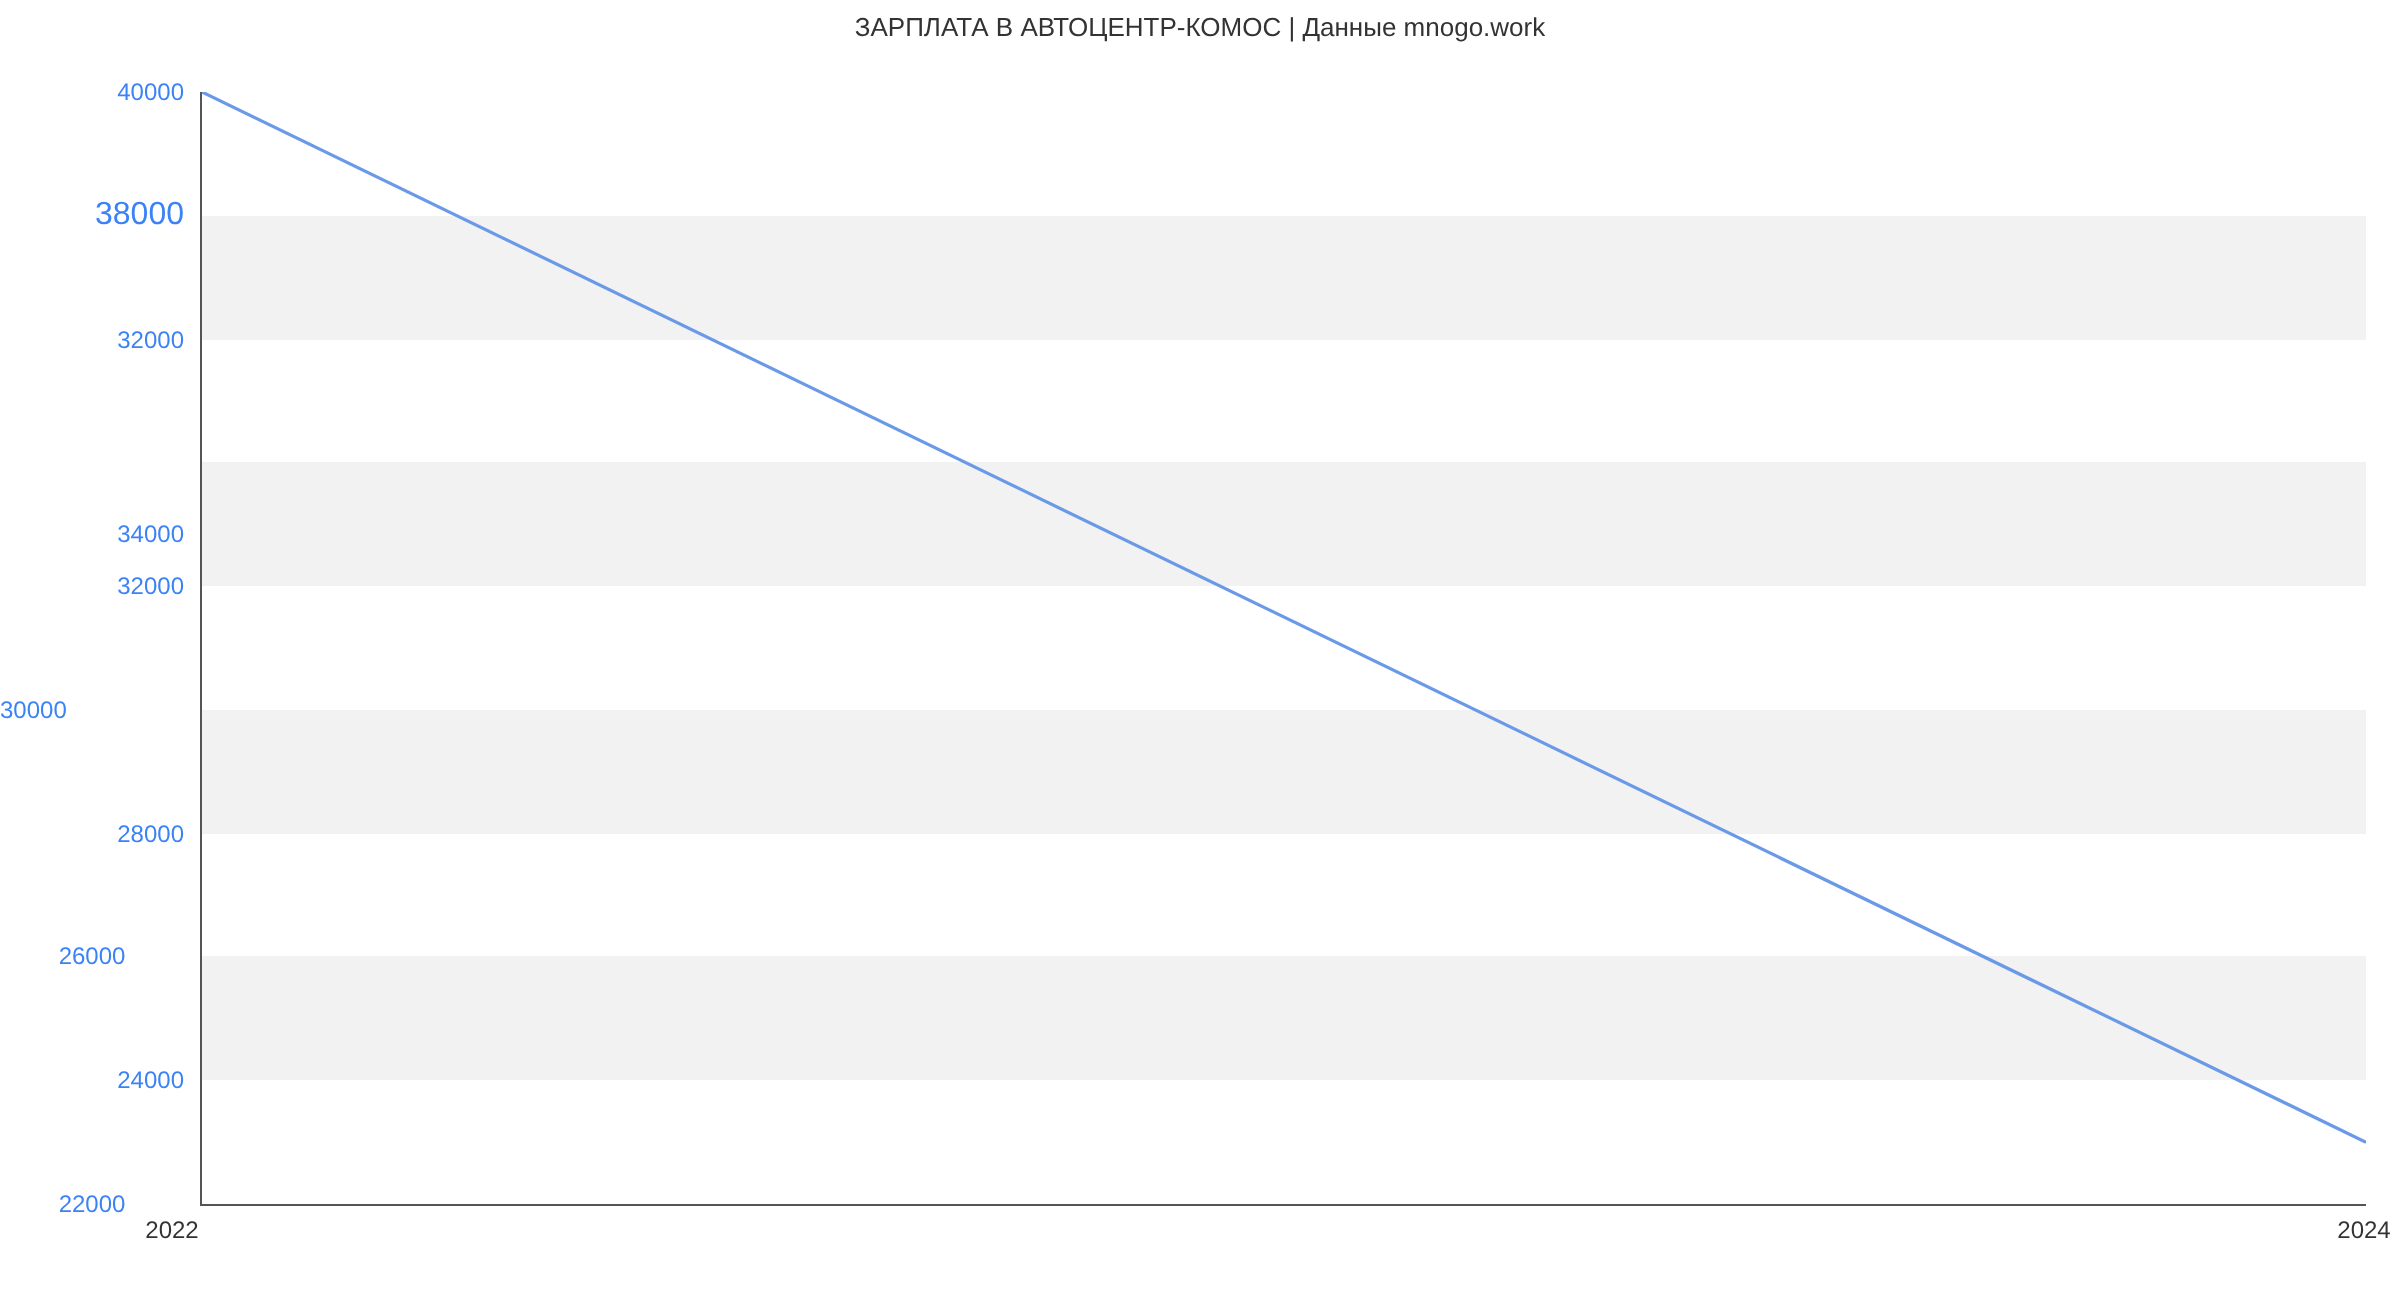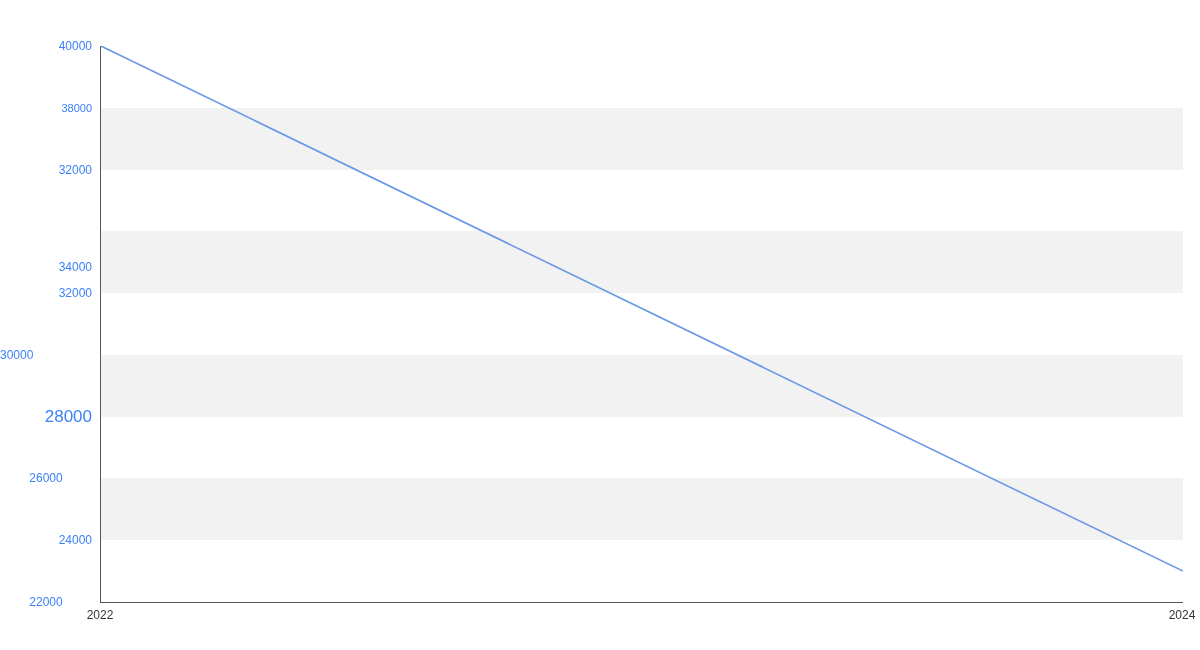--- a/index.html
+++ b/index.html
@@ -62,35 +62,36 @@
     top: 0;
     width: 100%;
     height: 100%;
     overflow: visible;
   }
 </style>
 </head>
 <body>
 
 <div class="chart-wrap">
+  <div class="title">ЗАРПЛАТА В АВТОЦЕНТР-КОМОС | Данные mnogo.work</div>
 
   <div class="plot">
       <div class="band" style="top: 61.7778px; height: 61.7778px; background: rgb(242, 242, 242);"></div>
       <div class="band" style="top: 185.333px; height: 61.7778px; background: rgb(242, 242, 242);"></div>
       <div class="band" style="top: 308.889px; height: 61.7778px; background: rgb(242, 242, 242);"></div>
       <div class="band" style="top: 432.444px; height: 61.7778px; background: rgb(242, 242, 242);"></div>
     <svg class="line-layer" viewBox="0 0 1082 556" preserveAspectRatio="none">
       <polyline id="series-line" fill="none" stroke-width="1.6" points="0,0 1082,525.1111111111111" stroke="#6a99e8"></polyline>
     </svg>
   </div>
 <div class="y-tick" style="position: absolute; left: 0px; width: 92px; text-align: center; top: 602px; transform: translateY(-50%); font-size: 12px;">22000</div>
     <div class="y-tick" style="position: absolute; left: 0px; width: 92px; top: 540.222px; transform: translateY(-50%); font-size: 12px;">24000</div>
     <div class="y-tick" style="position: absolute; left: 0px; width: 92px; text-align: center; top: 478.444px; transform: translateY(-50%); font-size: 12px;">26000</div>
-    <div class="y-tick" style="position: absolute; left: 0px; width: 92px; text-align: right; top: 416.667px; transform: translateY(-50%); font-size: 17px;">28000</div>
+    <div class="y-tick" style="position: absolute; left: 0px; width: 92px; text-align: right; top: 416.667px; transform: translateY(-50%); font-size: 12px;">28000</div>
     <div class="y-tick" style="position: absolute; left: 0px; width: 92px; text-align: left; top: 354.889px; transform: translateY(-50%); font-size: 12px;">30000</div>
     <div class="y-tick" style="position: absolute; left: 0px; width: 92px; text-align: right; top: 293.111px; transform: translateY(-50%); font-size: 12px;">32000</div>
     <div class="y-tick" style="position: absolute; left: 0px; width: 92px; text-align: right; top: 231.333px; transform: translateY(-50%); font-size: 12px; margin-top: 36px;">34000</div>
     <div class="y-tick" style="position: absolute; left: 0px; width: 92px; text-align: right; top: 169.556px; transform: translateY(-50%); font-size: 12px;">32000</div>
-    <div class="y-tick" style="position: absolute; left: 0px; width: 92px; text-align: right; top: 107.778px; transform: translateY(-50%); font-size: 11px;">38000</div>
+    <div class="y-tick" style="position: absolute; left: 0px; width: 92px; text-align: right; top: 107.778px; transform: translateY(-50%); font-size: 16px;">38000</div>
     <div class="y-tick" style="position: absolute; left: 0px; width: 92px; text-align: right; top: 46px; transform: translateY(-50%); font-size: 12px;">40000</div>
-    <div class="x-tick" style="left: 100px;">2022</div>
+    <div class="x-tick" style="left: 86px;">2022</div>
     <div class="x-tick" style="left: 1182px;">2024</div>
   </div>
 
 </body></html>

